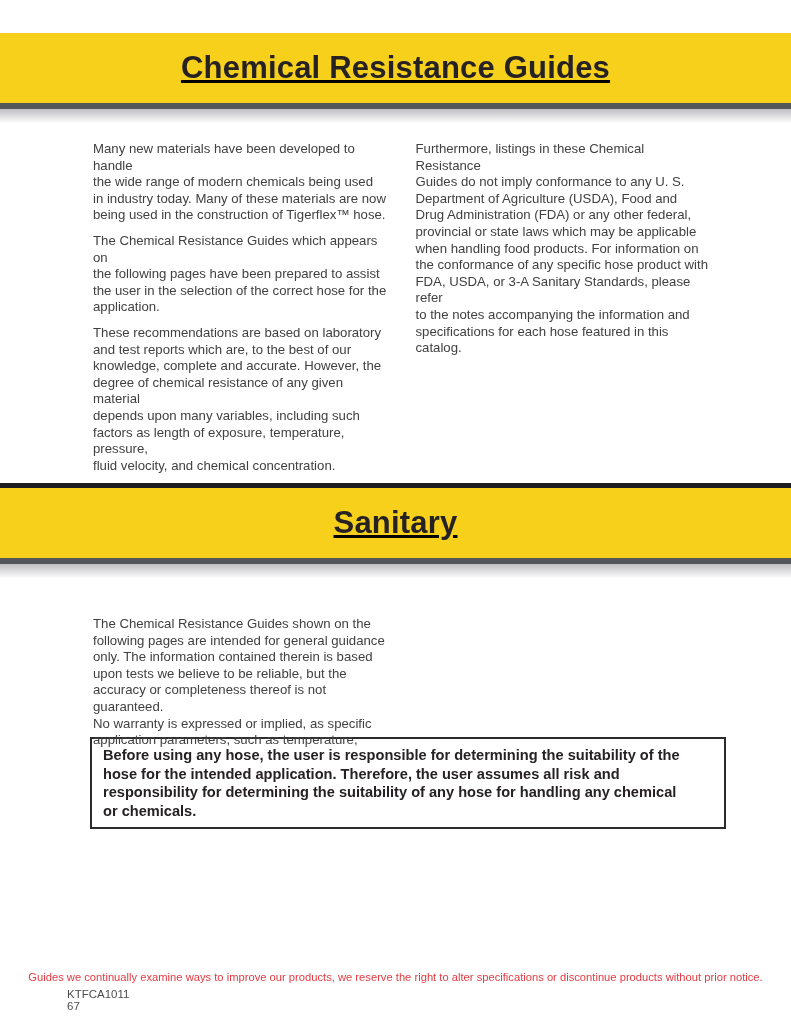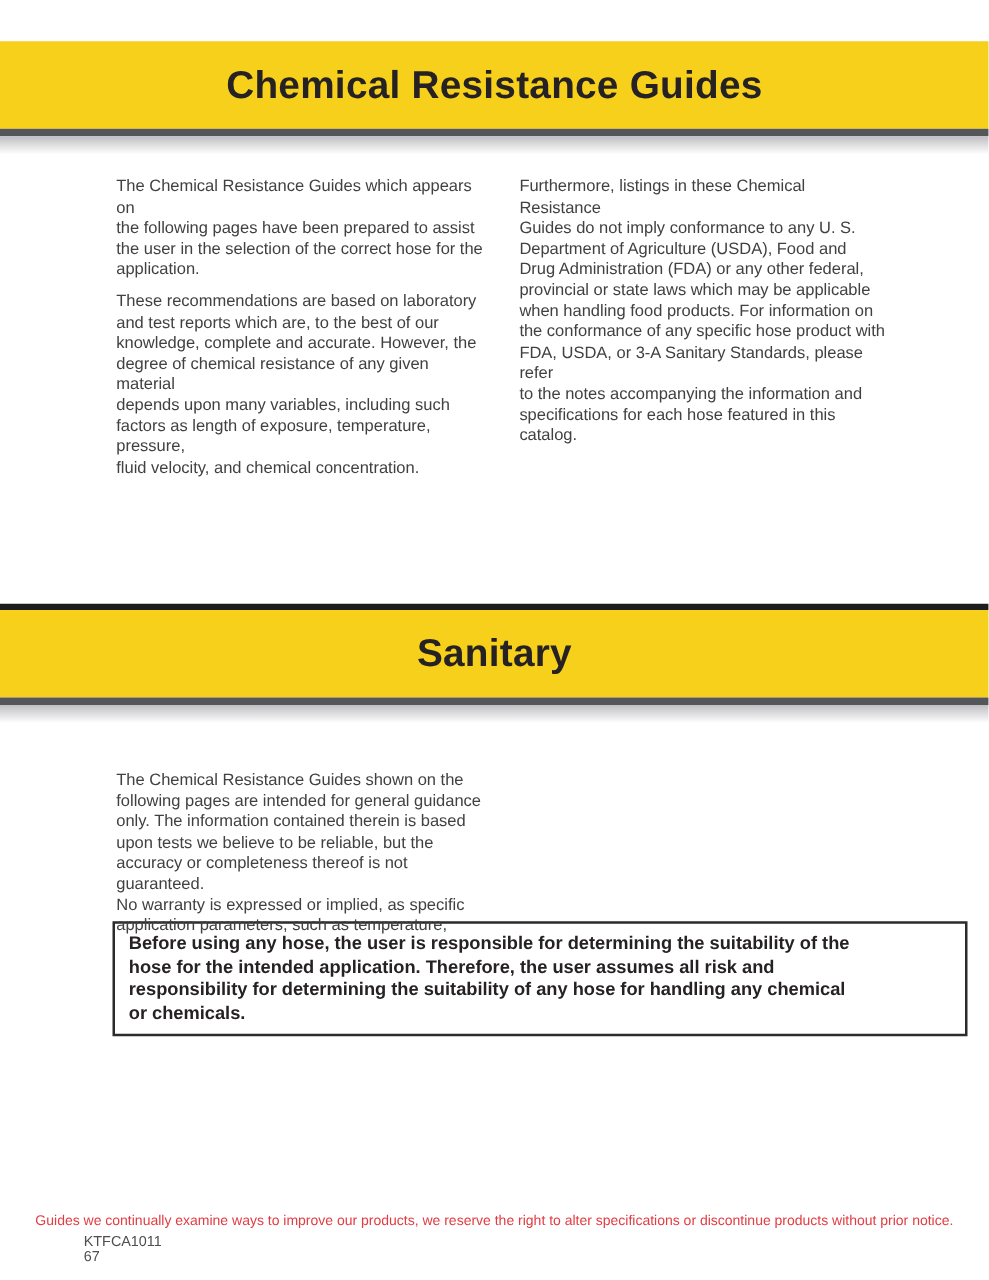--- a/index.html
+++ b/index.html
@@ -16,20 +16,21 @@
   }
 
   
   .band {
     width: 100%;
     height: 70px;
     background: var(--band-yellow, #f7d01b);
     display: flex;
     align-items: center;
     justify-content: center;
+    text-decoration: underline;
   }
   .band-title { margin-top: 33px; }
   .band h1, .band h2 {
     font-size: 31px;
     font-weight: bold;
     color: var(--title-ink, #262223);
     letter-spacing: 0.2px;
   }
   .band-topline { width: 100%; height: 5px; background: #1d1d1f; }
   .band-shadow { width: 100%; height: 6px; background: var(--shadow-gray, #55565a); }
@@ -55,21 +56,21 @@
     color: var(--body-ink, #414042);
     white-space: pre-line;
     margin-bottom: 9px;
   }
 
   .warning-block { margin-top: 85px; }
 
   
   .notice-box {
     margin: 4px 4px 0 90px;
-    width: 684px;
+    width: 636px;
     border: 2px solid #2b2b2b;
     padding: 7px 11px;
     background: #ffffff;
   }
   .notice-box p {
     font-size: 14.6px;
     font-weight: bold;
     line-height: 18.6px;
     color: var(--title-ink, #262223);
     white-space: pre-line;
@@ -104,20 +105,24 @@
 <div class="page">
 
   <header class="band band-title">
     <h1>Chemical Resistance Guides</h1>
   </header>
   <div class="band-shadow"></div>
   <div class="band-fade"></div>
 
   <section class="columns intro">
     <div class="col">
+      <p>Many new materials have been developed to handle
+the wide range of modern chemicals being used
+in industry today. Many of these materials are now
+being used in the construction of Tigerflex™ hose.</p>
       <p>The Chemical Resistance Guides which appears on
 the following pages have been prepared to assist
 the user in the selection of the correct hose for the
 application.</p>
       <p>These recommendations are based on laboratory
 and test reports which are, to the best of our
 knowledge, complete and accurate.  However, the
 degree of chemical resistance of any given material
 depends upon many variables, including such
 factors as length of exposure, temperature, pressure,

